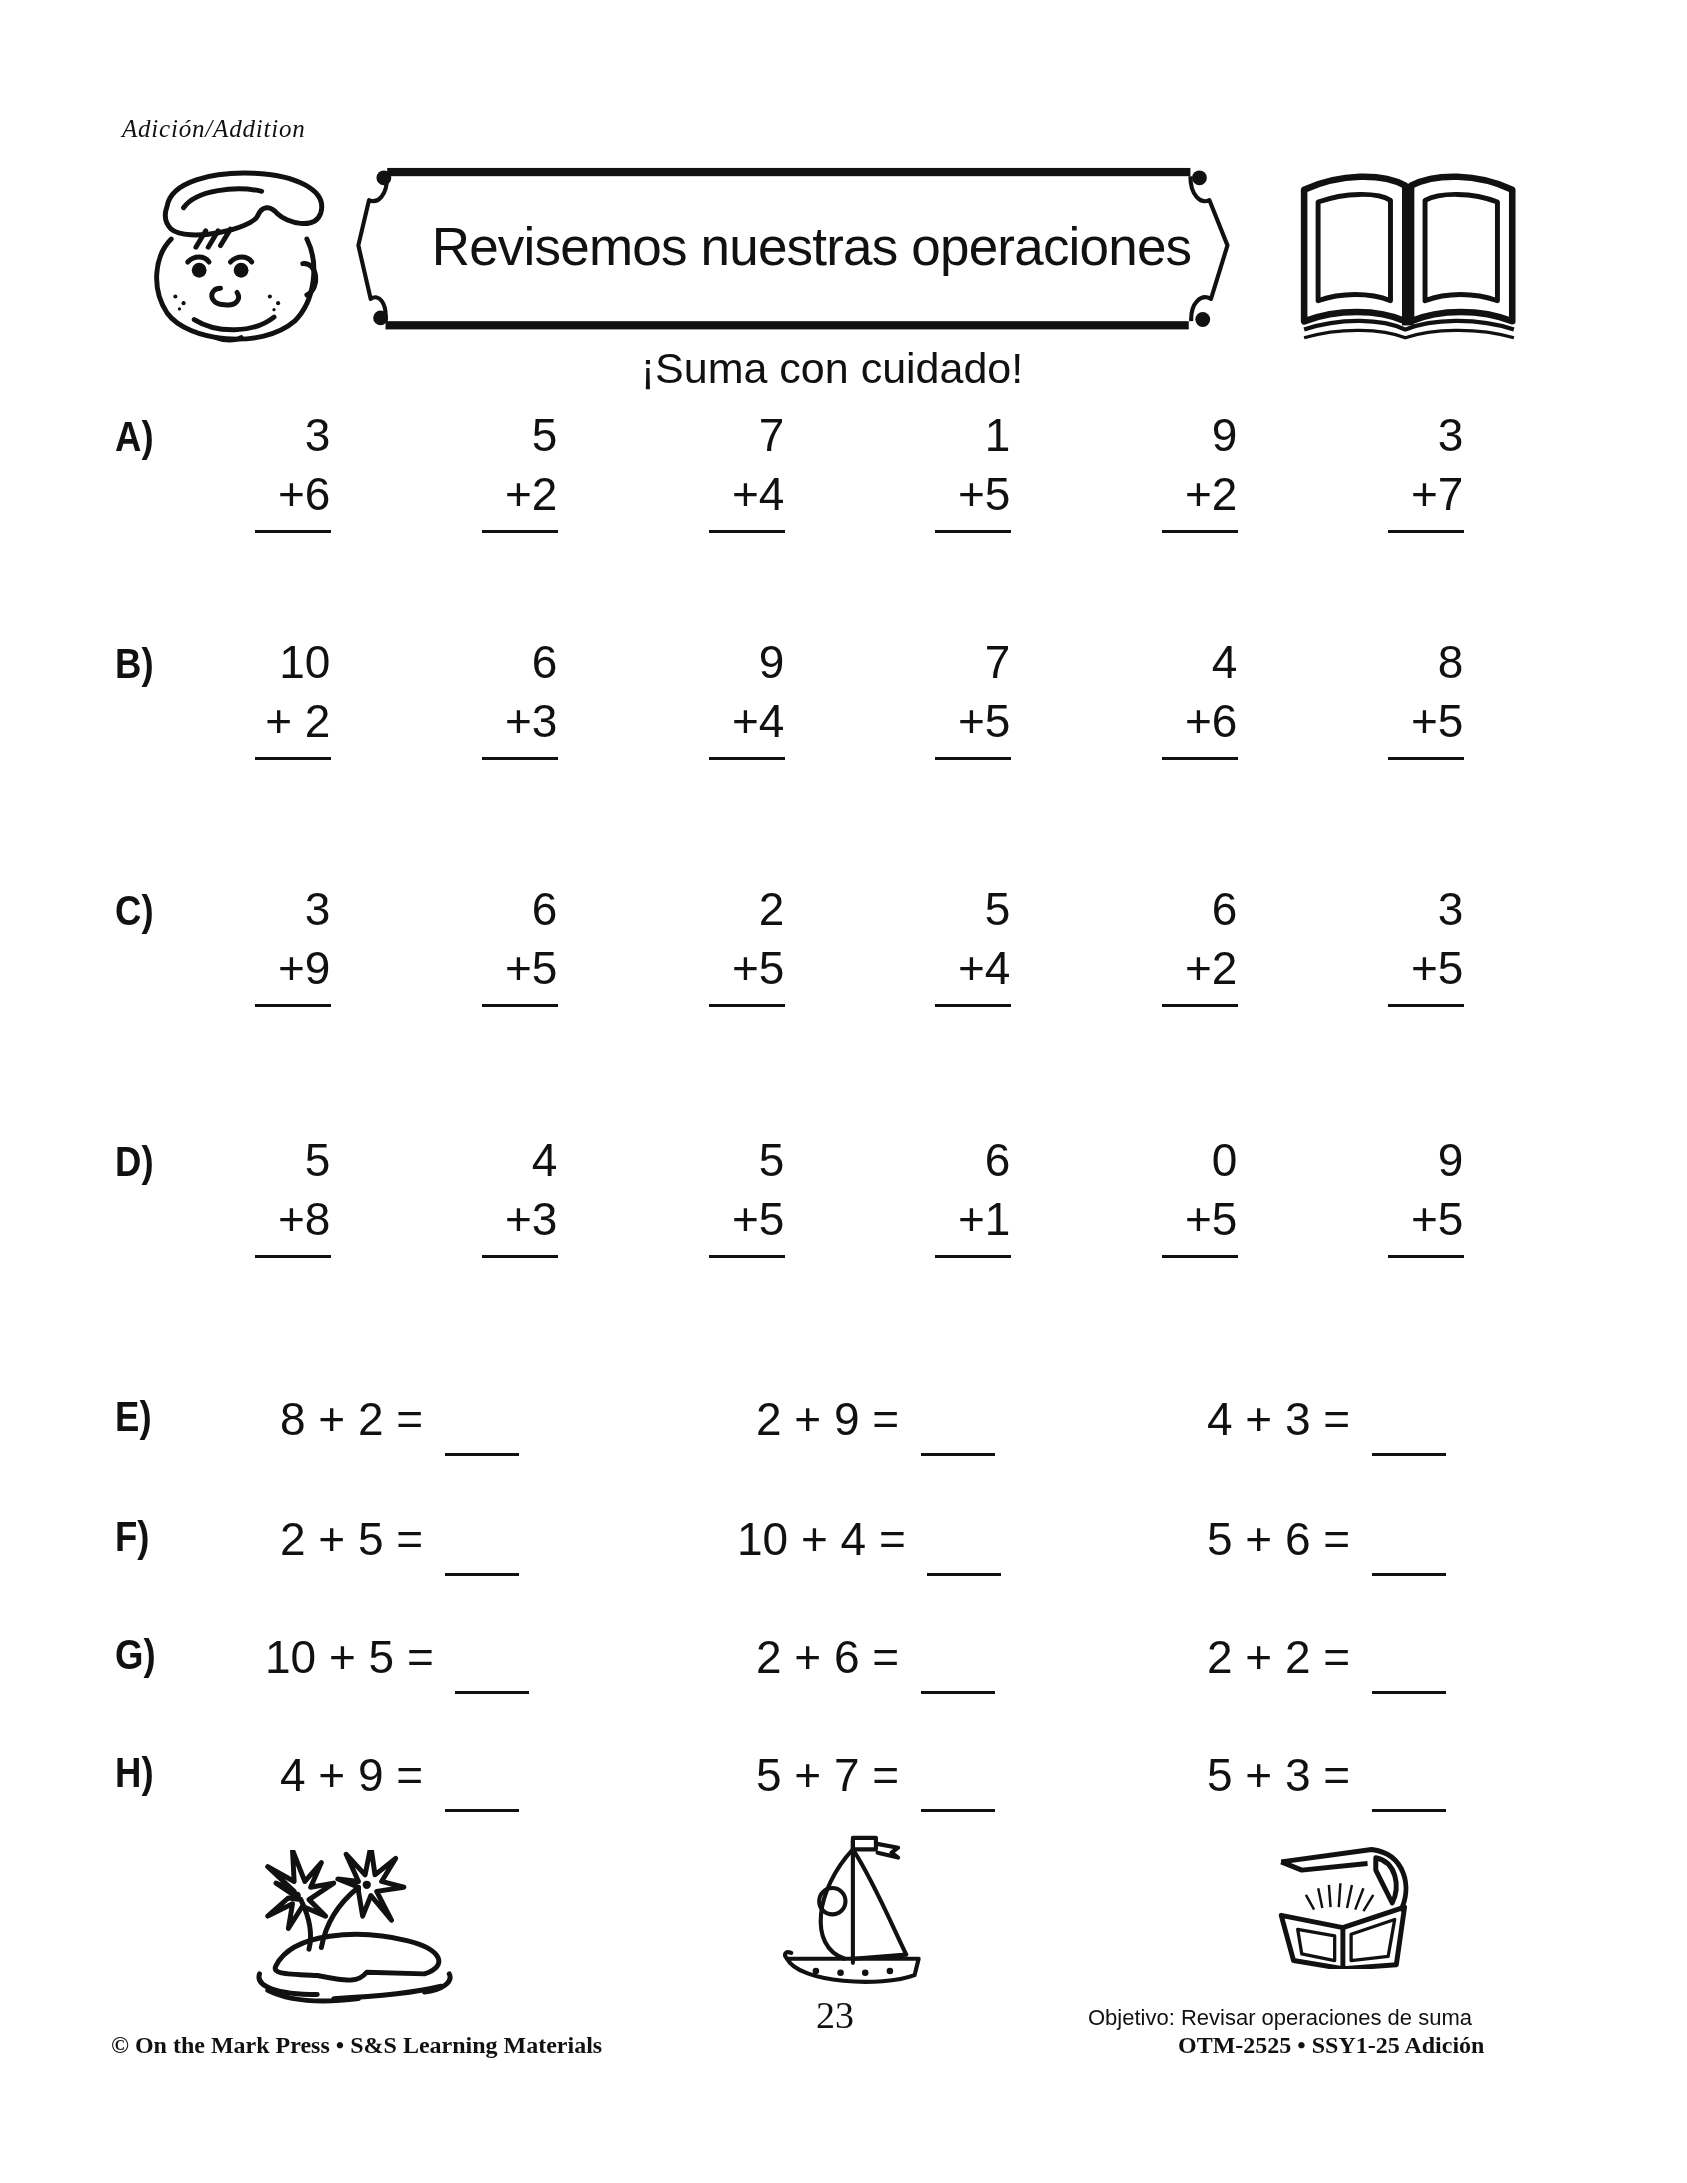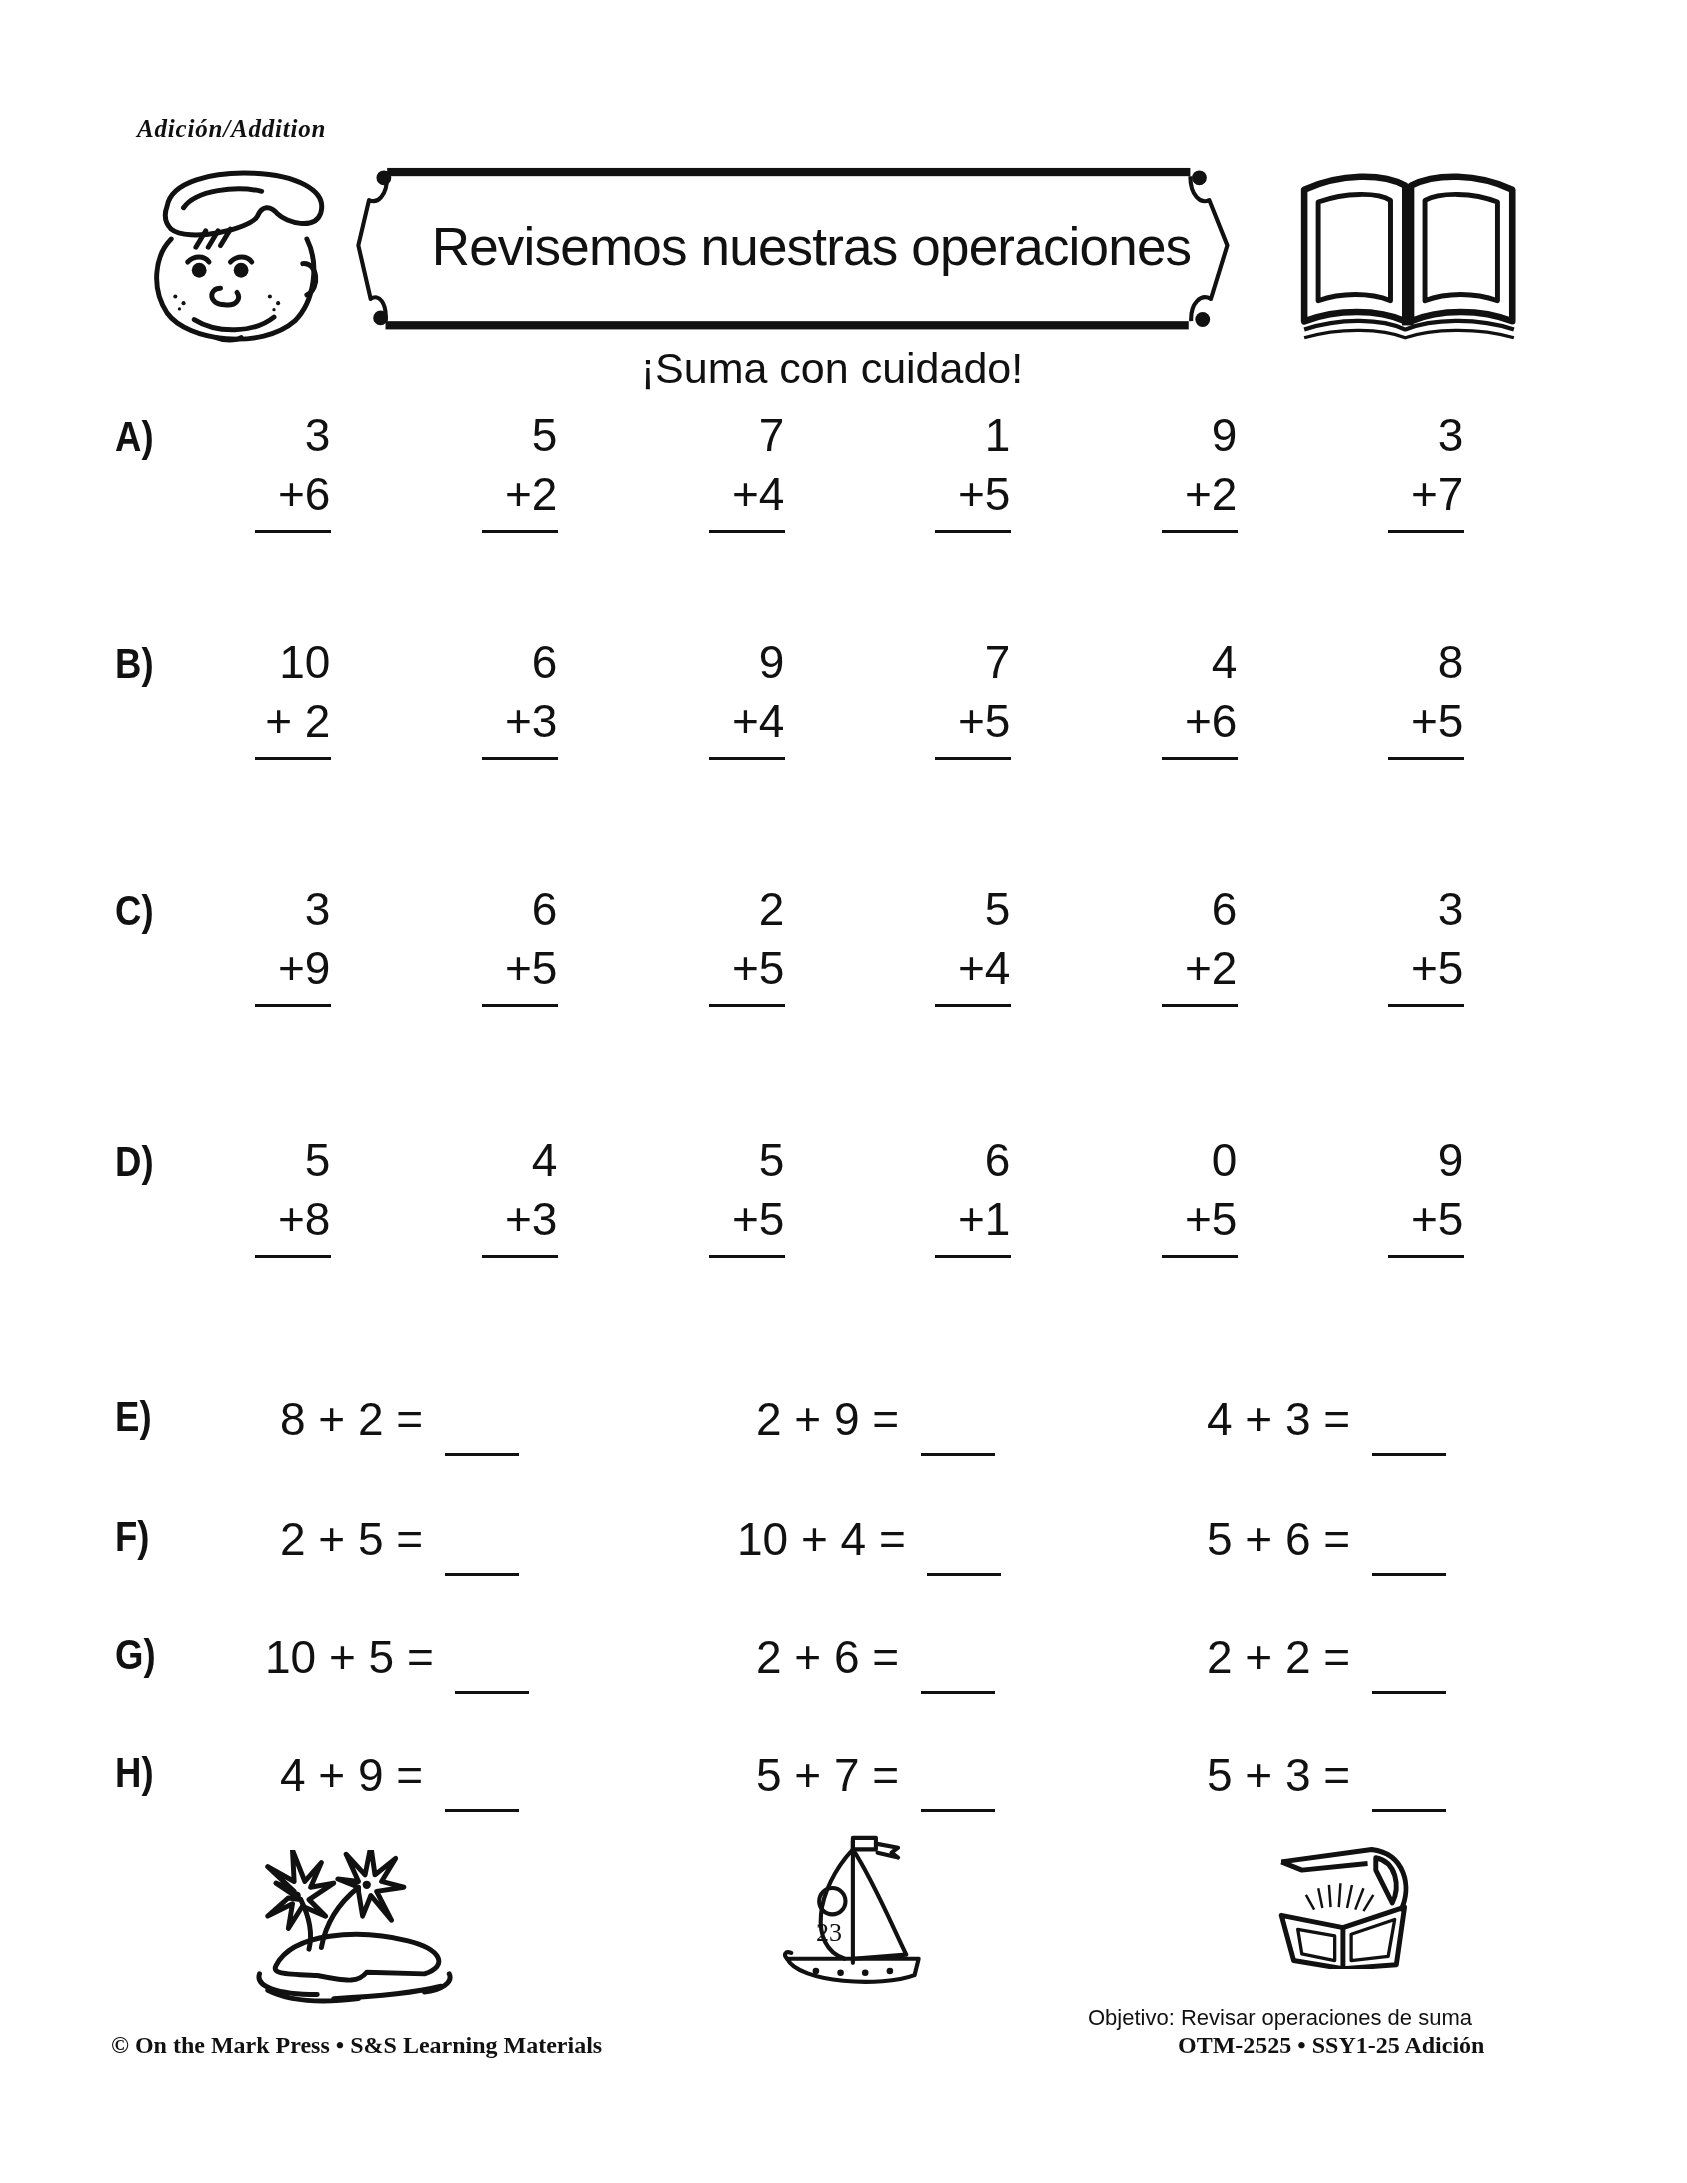--- a/index.html
+++ b/index.html
@@ -1,33 +1,33 @@
 <!DOCTYPE html>
 <html style="font-size:13px"><head>
 <meta charset="utf-8">
 <style>
   html, body { margin:0; padding:0; background:#ffffff; }
   body { width:1687px; height:2183px; position:relative; overflow:hidden; color:#111; }
   .abs { position:absolute; }
-  .serif-bi { font-family:"Liberation Serif","DejaVu Serif",serif; font-weight:bold; font-style:italic;margin-left:15px; }
+  .serif-bi { font-family:"Liberation Serif","DejaVu Serif",serif; font-weight:normal; font-style:italic; }
   .sans { font-family:"Liberation Sans","DejaVu Sans",sans-serif; }
   .serif-b { font-family:Liberation Serif, serif; font-weight:bold; }
   .section-tag { left:122px; top:115px; font-size:25px; letter-spacing:0.8px; }
   .banner-title { left:354px; width:915px; top:216px; text-align:center; font-size:53px; letter-spacing:-0.8px; }
   .subtitle { left:494px; width:676px; top:344px; text-align:center; font-size:43px; font-weight:normal; }
   .row-label { font-size:43px; font-weight:bold; transform:scaleX(0.85); transform-origin:left; }
   .vprob { width:115px; text-align:right; font-size:46px; line-height:1; }
   .vprob .top { height:59px; padding-right:6.6px; }
   .vprob .bot { height:49px; padding-right:6.6px; white-space:pre; }
   .vprob .line { height:3.3px; background:#111; margin-top:10px; width:76px; margin-left:33px; }
   .hprob { font-size:46px; white-space:pre; }
   .blank { display:inline-block; width:74px; height:3.3px; background:#111; vertical-align:-21.4px; margin-left:21.4px; }
   .objective { left:1088px; top:1998px; font-size:22px;margin-top:7px; }
   .footer-left { left:111px; top:2032px; font-size:24px; }
-  .footer-page { left:816px; top:1918px; font-size:26px; font-family:"Liberation Serif","DejaVu Serif",serif; }
+  .footer-page { left:816px; top:1993px; font-size:38px; font-family:"Liberation Serif","DejaVu Serif",serif; }
   .footer-right { left:1178px; top:2032px; font-size:24px; }
 </style>
 </head>
 <body>
 
 <div class="abs serif-bi section-tag">Adición/Addition</div>
 
 <svg class="abs" style="left:138px;top:165px" width="198" height="185" viewBox="0 0 240 225">
   <g fill="none" stroke="#111" stroke-width="6" stroke-linecap="round" stroke-linejoin="round">
     <path d="M40 90 C20 110 15 150 35 180 C60 215 150 225 190 190 C215 165 220 120 205 90"></path>

